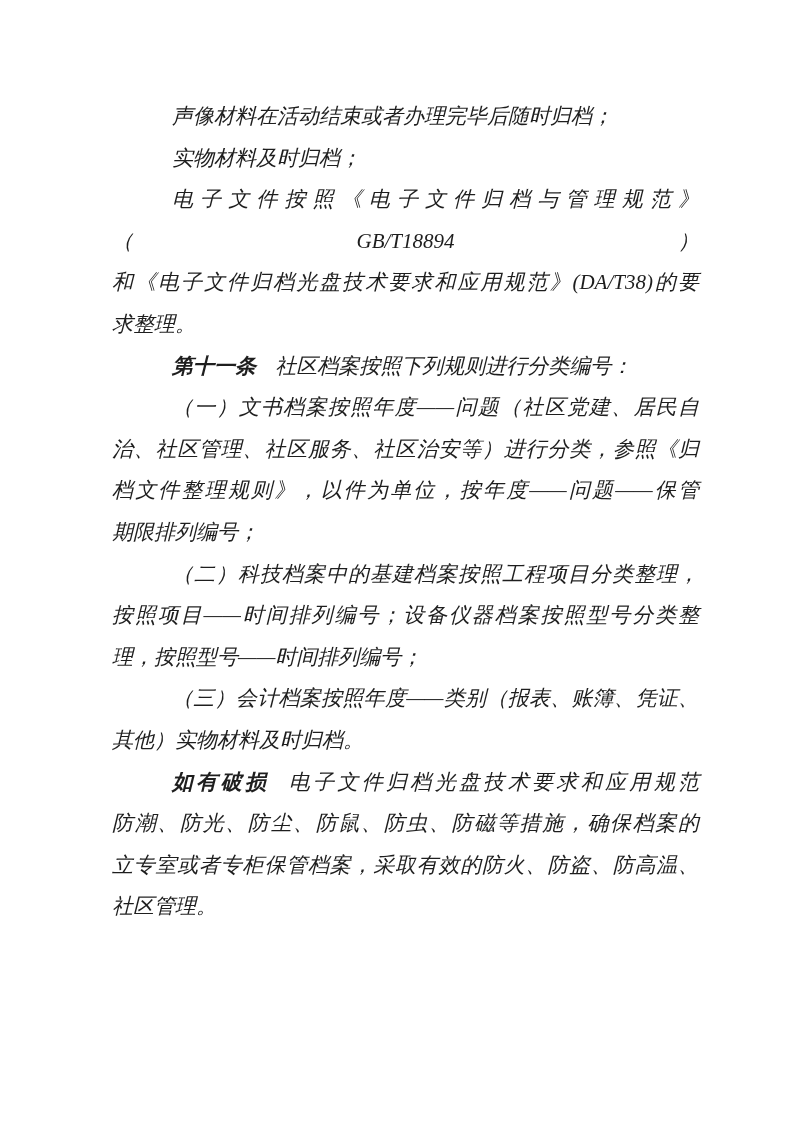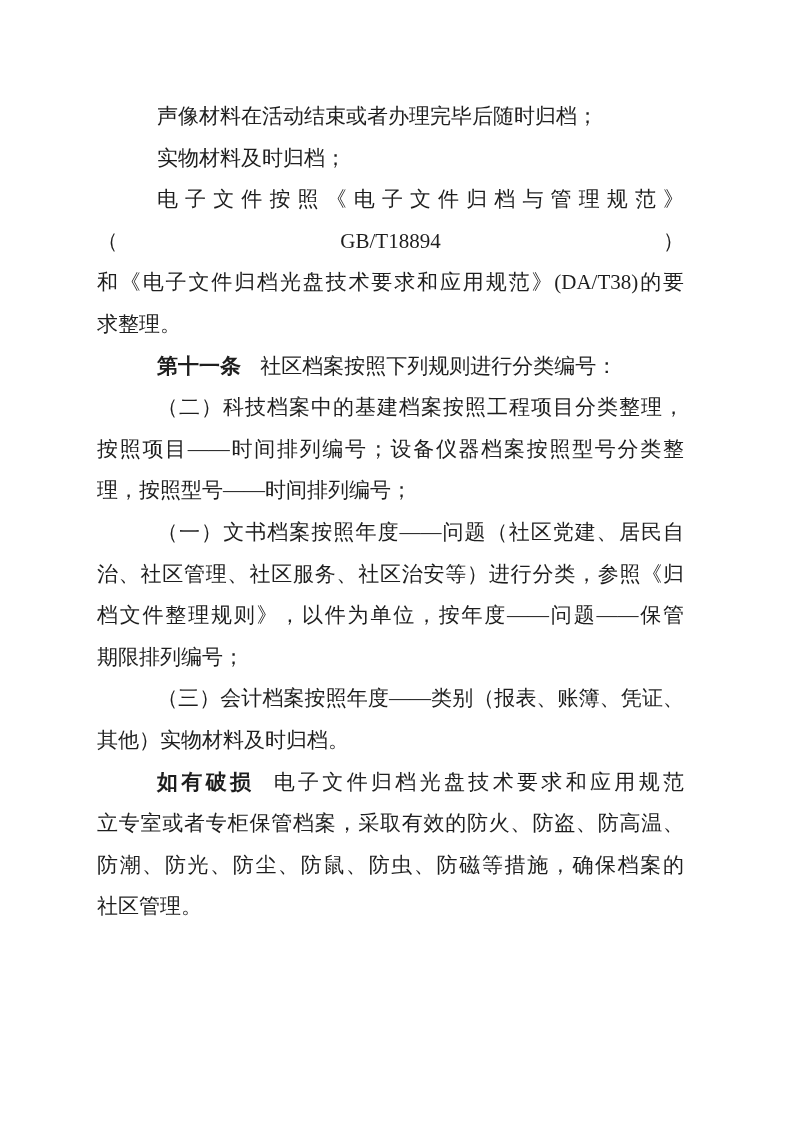--- a/index.html
+++ b/index.html
@@ -11,23 +11,24 @@
   .page {
     position: relative;
     width: 793px;
     height: 1122px;
     background: var(--page-bg, #ffffff);
     color: var(--text-color, #1e1e1e);
     overflow: hidden;
   }
   .text-block {
     position: absolute;
-    left: 97px;
+    left: 112px;
     top: 96px;
     width: 587px;
+    font-style: italic;
   }
   .para {
     margin: 0;
     padding: 0;
     font-size: 21px;
   }
   .line {
     display: block;
     line-height: 41.6px;
     text-align: justify;
@@ -60,39 +61,39 @@
       <span class="line indent">电子文件按照《电子文件归档与管理规范》（GB/T18894）</span>
       <span class="line">和《电子文件归档光盘技术要求和应用规范》(DA/T38)的要</span>
       <span class="line last">求整理。</span>
     </p>
 
     <p class="para">
       <span class="line indent last"><span class="term">第十一条</span><span>社区档案按照下列规则进行分类编号：</span></span>
     </p>
 
     <p class="para">
-      <span class="line indent">（二）科技档案中的基建档案按照工程项目分类整理，</span>
-      <span class="line">按照项目——时间排列编号；设备仪器档案按照型号分类整</span>
-      <span class="line last">理，按照型号——时间排列编号；</span>
-    </p>
-
-    <p class="para">
       <span class="line indent">（一）文书档案按照年度——问题（社区党建、居民自</span>
       <span class="line">治、社区管理、社区服务、社区治安等）进行分类，参照《归</span>
       <span class="line">档文件整理规则》，以件为单位，按年度——问题——保管</span>
       <span class="line last">期限排列编号；</span>
+    </p>
+
+    <p class="para">
+      <span class="line indent">（二）科技档案中的基建档案按照工程项目分类整理，</span>
+      <span class="line">按照项目——时间排列编号；设备仪器档案按照型号分类整</span>
+      <span class="line last">理，按照型号——时间排列编号；</span>
     </p>
 
     <p class="para">
       <span class="line indent">（三）会计档案按照年度——类别（报表、账簿、凭证、</span>
       <span class="line last">其他）实物材料及时归档。</span>
     </p>
 
     <p class="para">
       <span class="line indent"><span class="term">如有破损</span><span>电子文件归档光盘技术要求和应用规范</span></span>
+      <span class="line">防潮、防光、防尘、防鼠、防虫、防磁等措施，确保档案的</span>
       <span class="line">立专室或者专柜保管档案，采取有效的防火、防盗、防高温、</span>
-      <span class="line">防潮、防光、防尘、防鼠、防虫、防磁等措施，确保档案的</span>
       <span class="line last">社区管理。</span>
     </p>
 
 
   </div>
 </div>
 
 </body></html>

